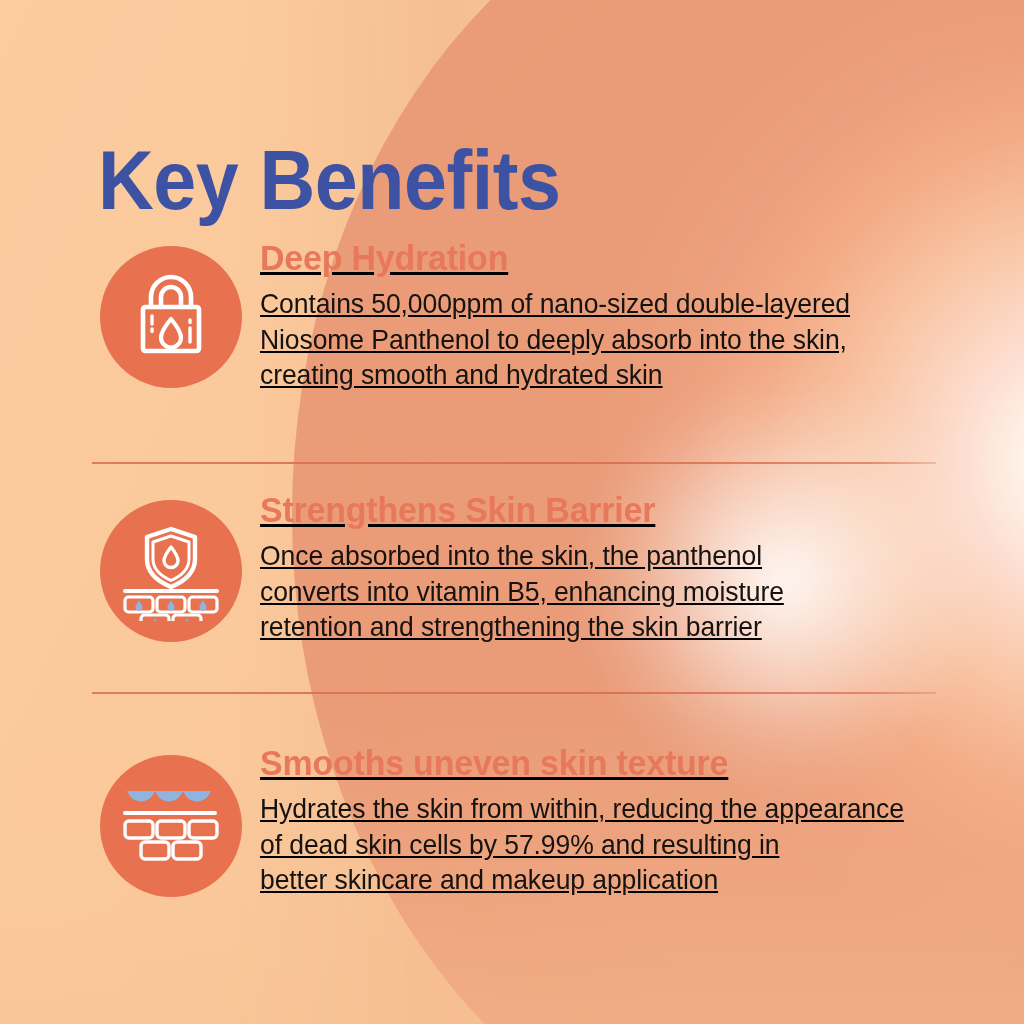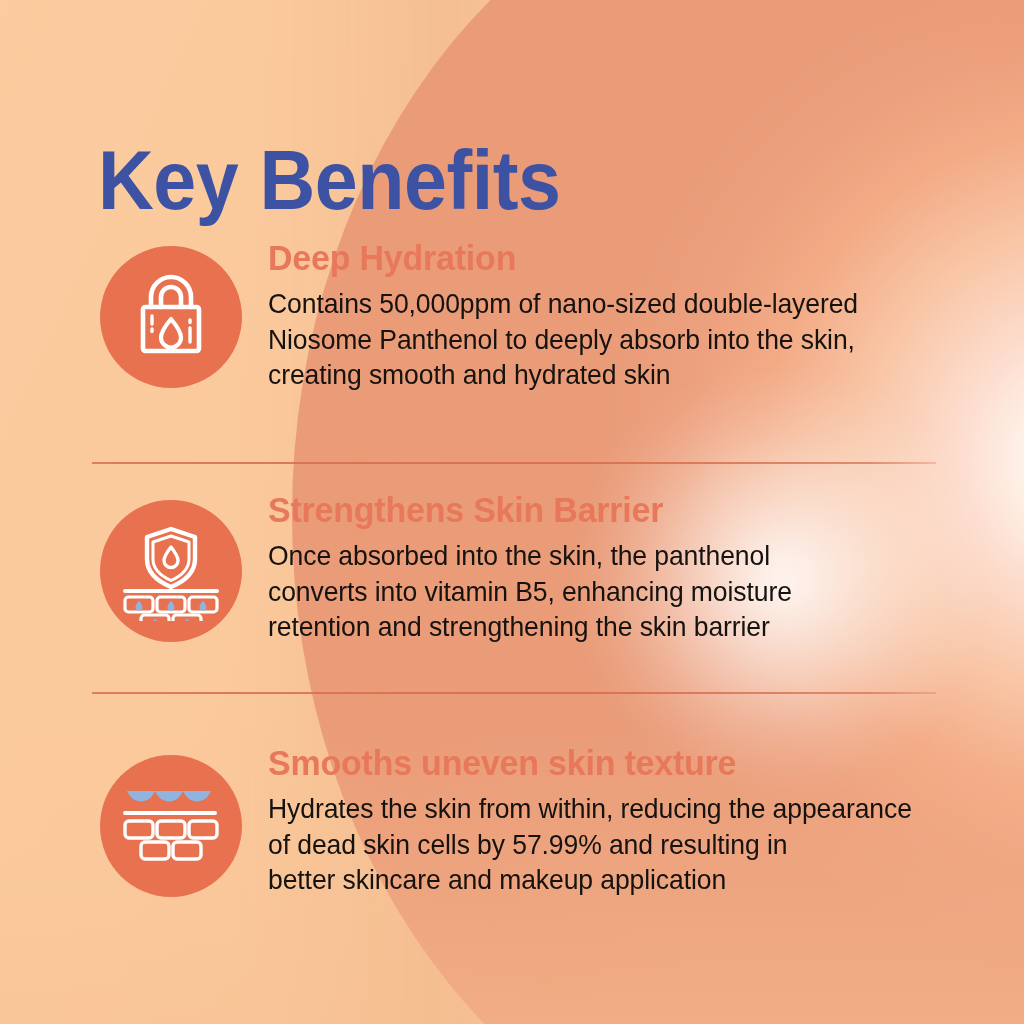--- a/index.html
+++ b/index.html
@@ -127,22 +127,23 @@
     display: flex;
     align-items: center;
     justify-content: center;
   }
   .benefit-1 .icon-badge { top: 6px; }
   .benefit-2 .icon-badge { top: 8px; }
   .benefit-3 .icon-badge { top: 10px; }
 
   .btext {
     position: absolute;
-    left: 268px;
+    left: 260px;
     width: 680px;
+    text-decoration: underline;
   }
   .b-heading {
     font-family: "Liberation Sans Narrow", "Liberation Sans", sans-serif;
     font-size: 35px;
     line-height: 1.05;
     font-weight: bold;
     color: #e8785a;
     letter-spacing: -0.2px;
     margin: 0 0 9px 0;
     transform: scaleX(0.97);

